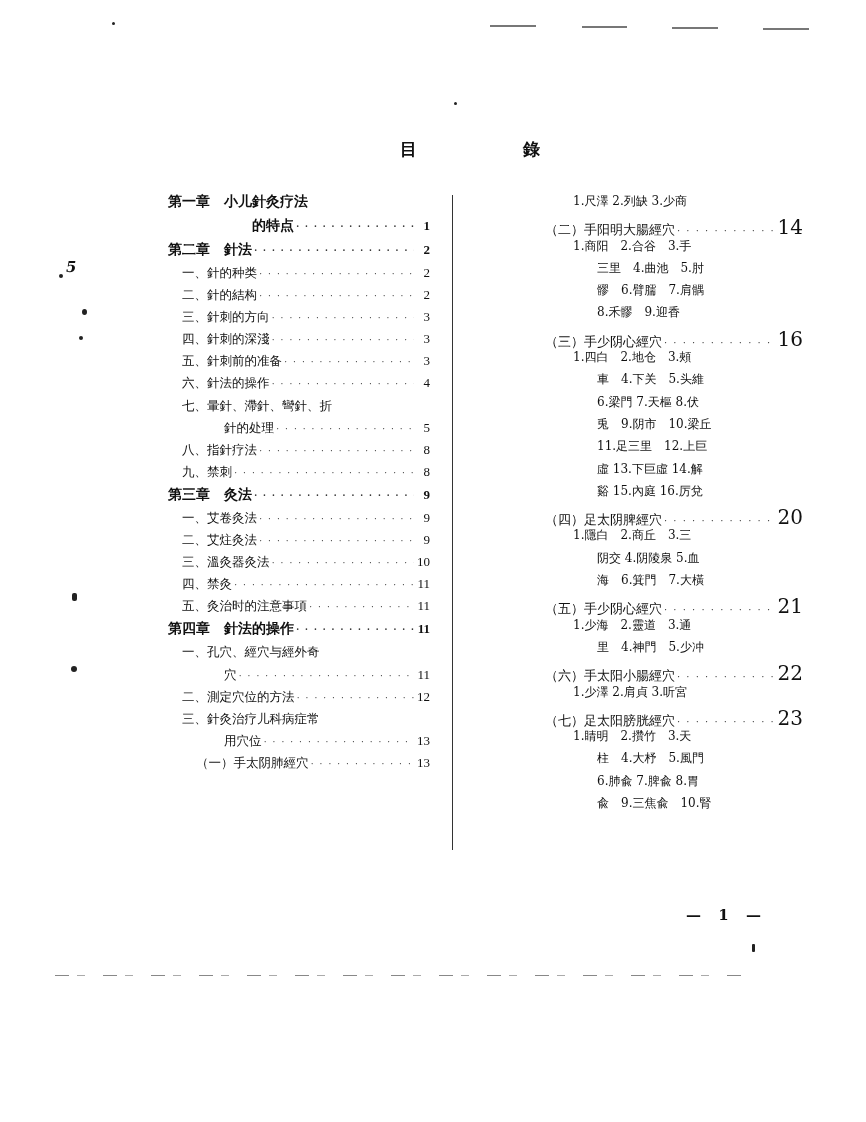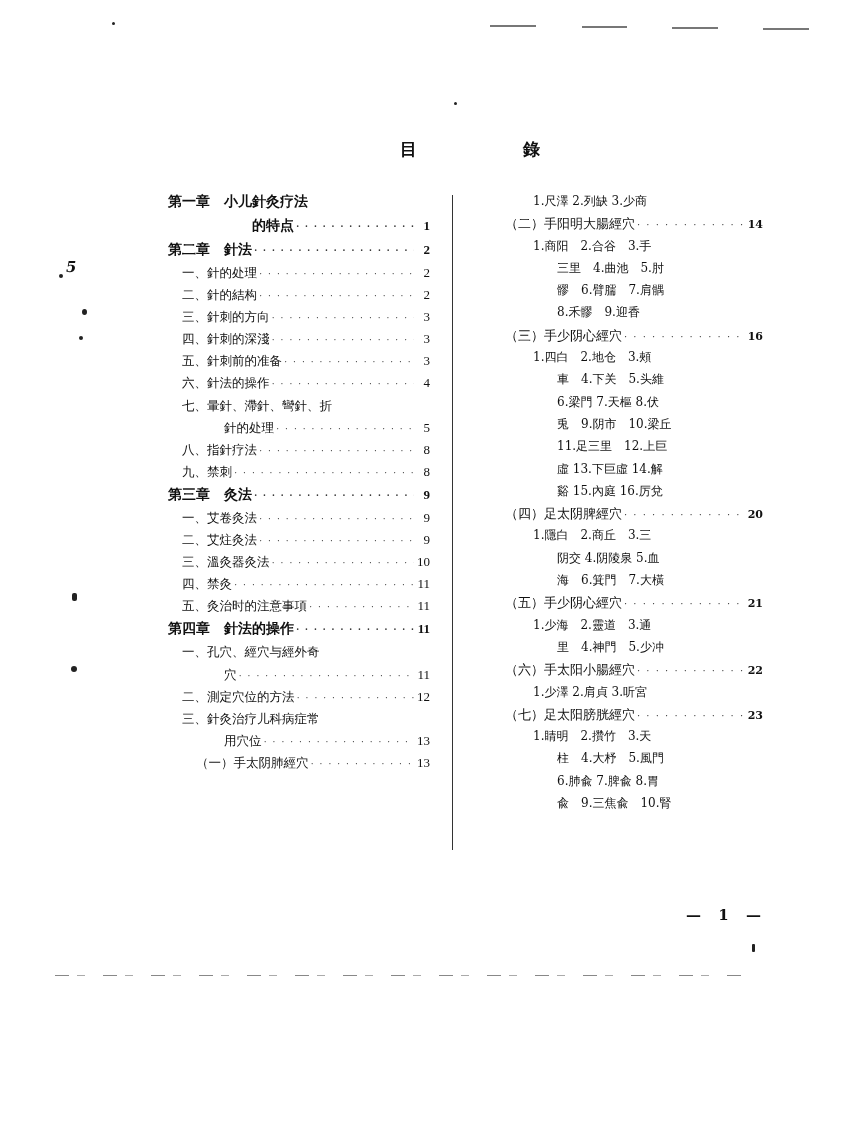--- a/index.html
+++ b/index.html
@@ -19,23 +19,23 @@
   .row .dots { flex:1 1 auto; overflow:hidden; color:#333; letter-spacing:1.5px; font-size:10px; margin:0 2px; }
   .row .dots::before { content:"· · · · · · · · · · · · · · · · · · · · · · · · · · · · · · · · · · · ·"; }
   .row .pg { flex:0 0 auto; font-size:13px; text-align:right; min-width:14px; }
   .row.chapter { font-size:14px; font-weight:bold; height:24px; }
   .row.chapter .txt { font-weight:bold; }
   .ind0 { padding-left:0; }
   .ind1 { padding-left:14px; }
   .ind2 { padding-left:84px; }
   .ind3 { padding-left:28px; }
   .ind-cont { padding-left:42px; }
-  .rrow { white-space:nowrap; height:22.3px; font-size:12px; display:flex; align-items:baseline; }
+  .rrow { white-space:nowrap; height:22.3px; font-size:12px; display:flex; align-items:baseline;margin-left:40px; }
   .rrow.sec { font-size:13px; }
-  .rrow.sec .pg { font-weight:bold; font-size:11px; }
+  .rrow.sec .pg { font-weight:normal; font-size:20px; }
   .rrow .dots { flex:1 1 auto; overflow:hidden; letter-spacing:1.5px; font-size:10px; margin:0 2px; color:#333; }
   .rrow .dots::before { content:"· · · · · · · · · · · · · · ·"; }
   .rrow.points { padding-left:32px; }
   .rrow.points.cont { padding-left:52px; }
   .rrow.sec { padding-left:0; width:258px; }
   .rrow.points.first { padding-left:28px; }
   .page-number { position:absolute; top:906px; left:686px; font-size:15px; font-weight:bold; letter-spacing:6px; }
   .speck { position:absolute; background:#222; border-radius:50%; }
   .scan-line { position:absolute; top:975px; left:55px; width:690px; height:1px;
     background:repeating-linear-gradient(90deg,#888 0 14px,transparent 14px 22px,#aaa 22px 30px,transparent 30px 48px); }
@@ -61,21 +61,21 @@
       <span class="txt">的特点</span>
       <span class="dots"></span>
       <span class="pg">1</span>
     </div>
     <div class="row chapter ind0">
       <span class="txt">第二章　針法</span>
       <span class="dots"></span>
       <span class="pg">2</span>
     </div>
     <div class="row ind1">
-      <span class="txt">一、針的处理</span>
+      <span class="txt">一、針的种类</span>
       <span class="dots"></span>
       <span class="pg">2</span>
     </div>
     <div class="row ind1">
       <span class="txt">二、針的結构</span>
       <span class="dots"></span>
       <span class="pg">2</span>
     </div>
     <div class="row ind1">
       <span class="txt">三、針刺的方向</span>

